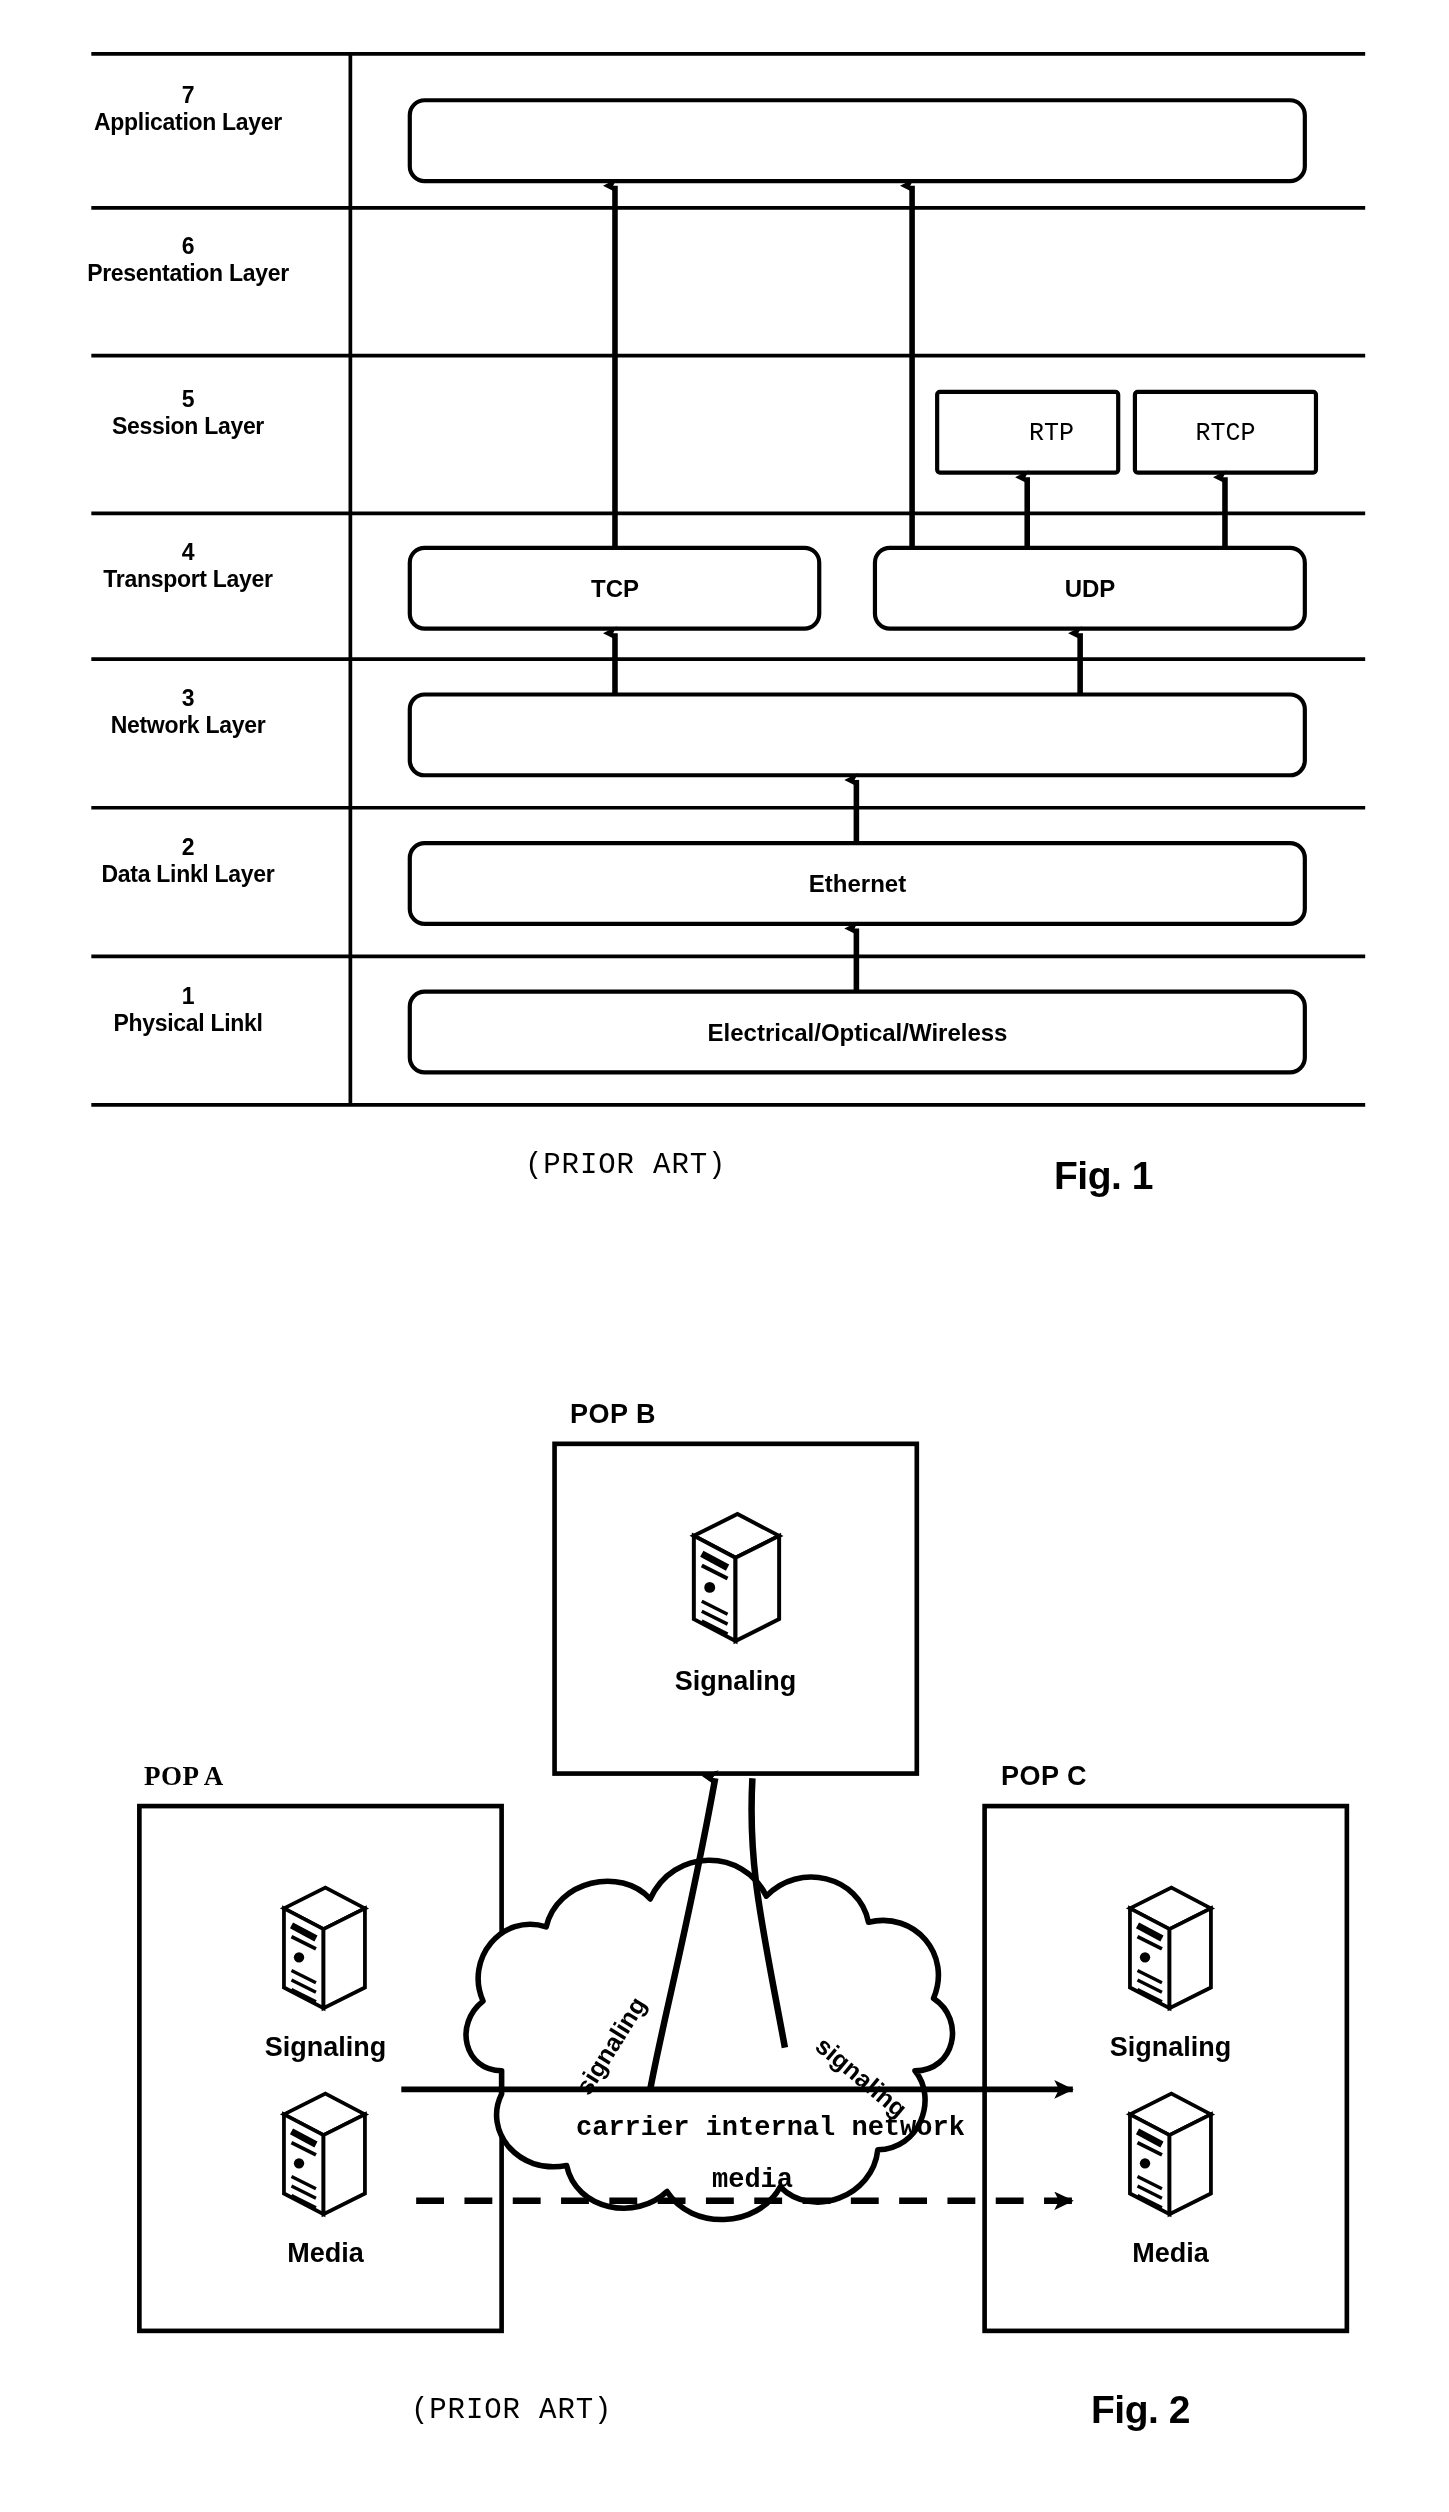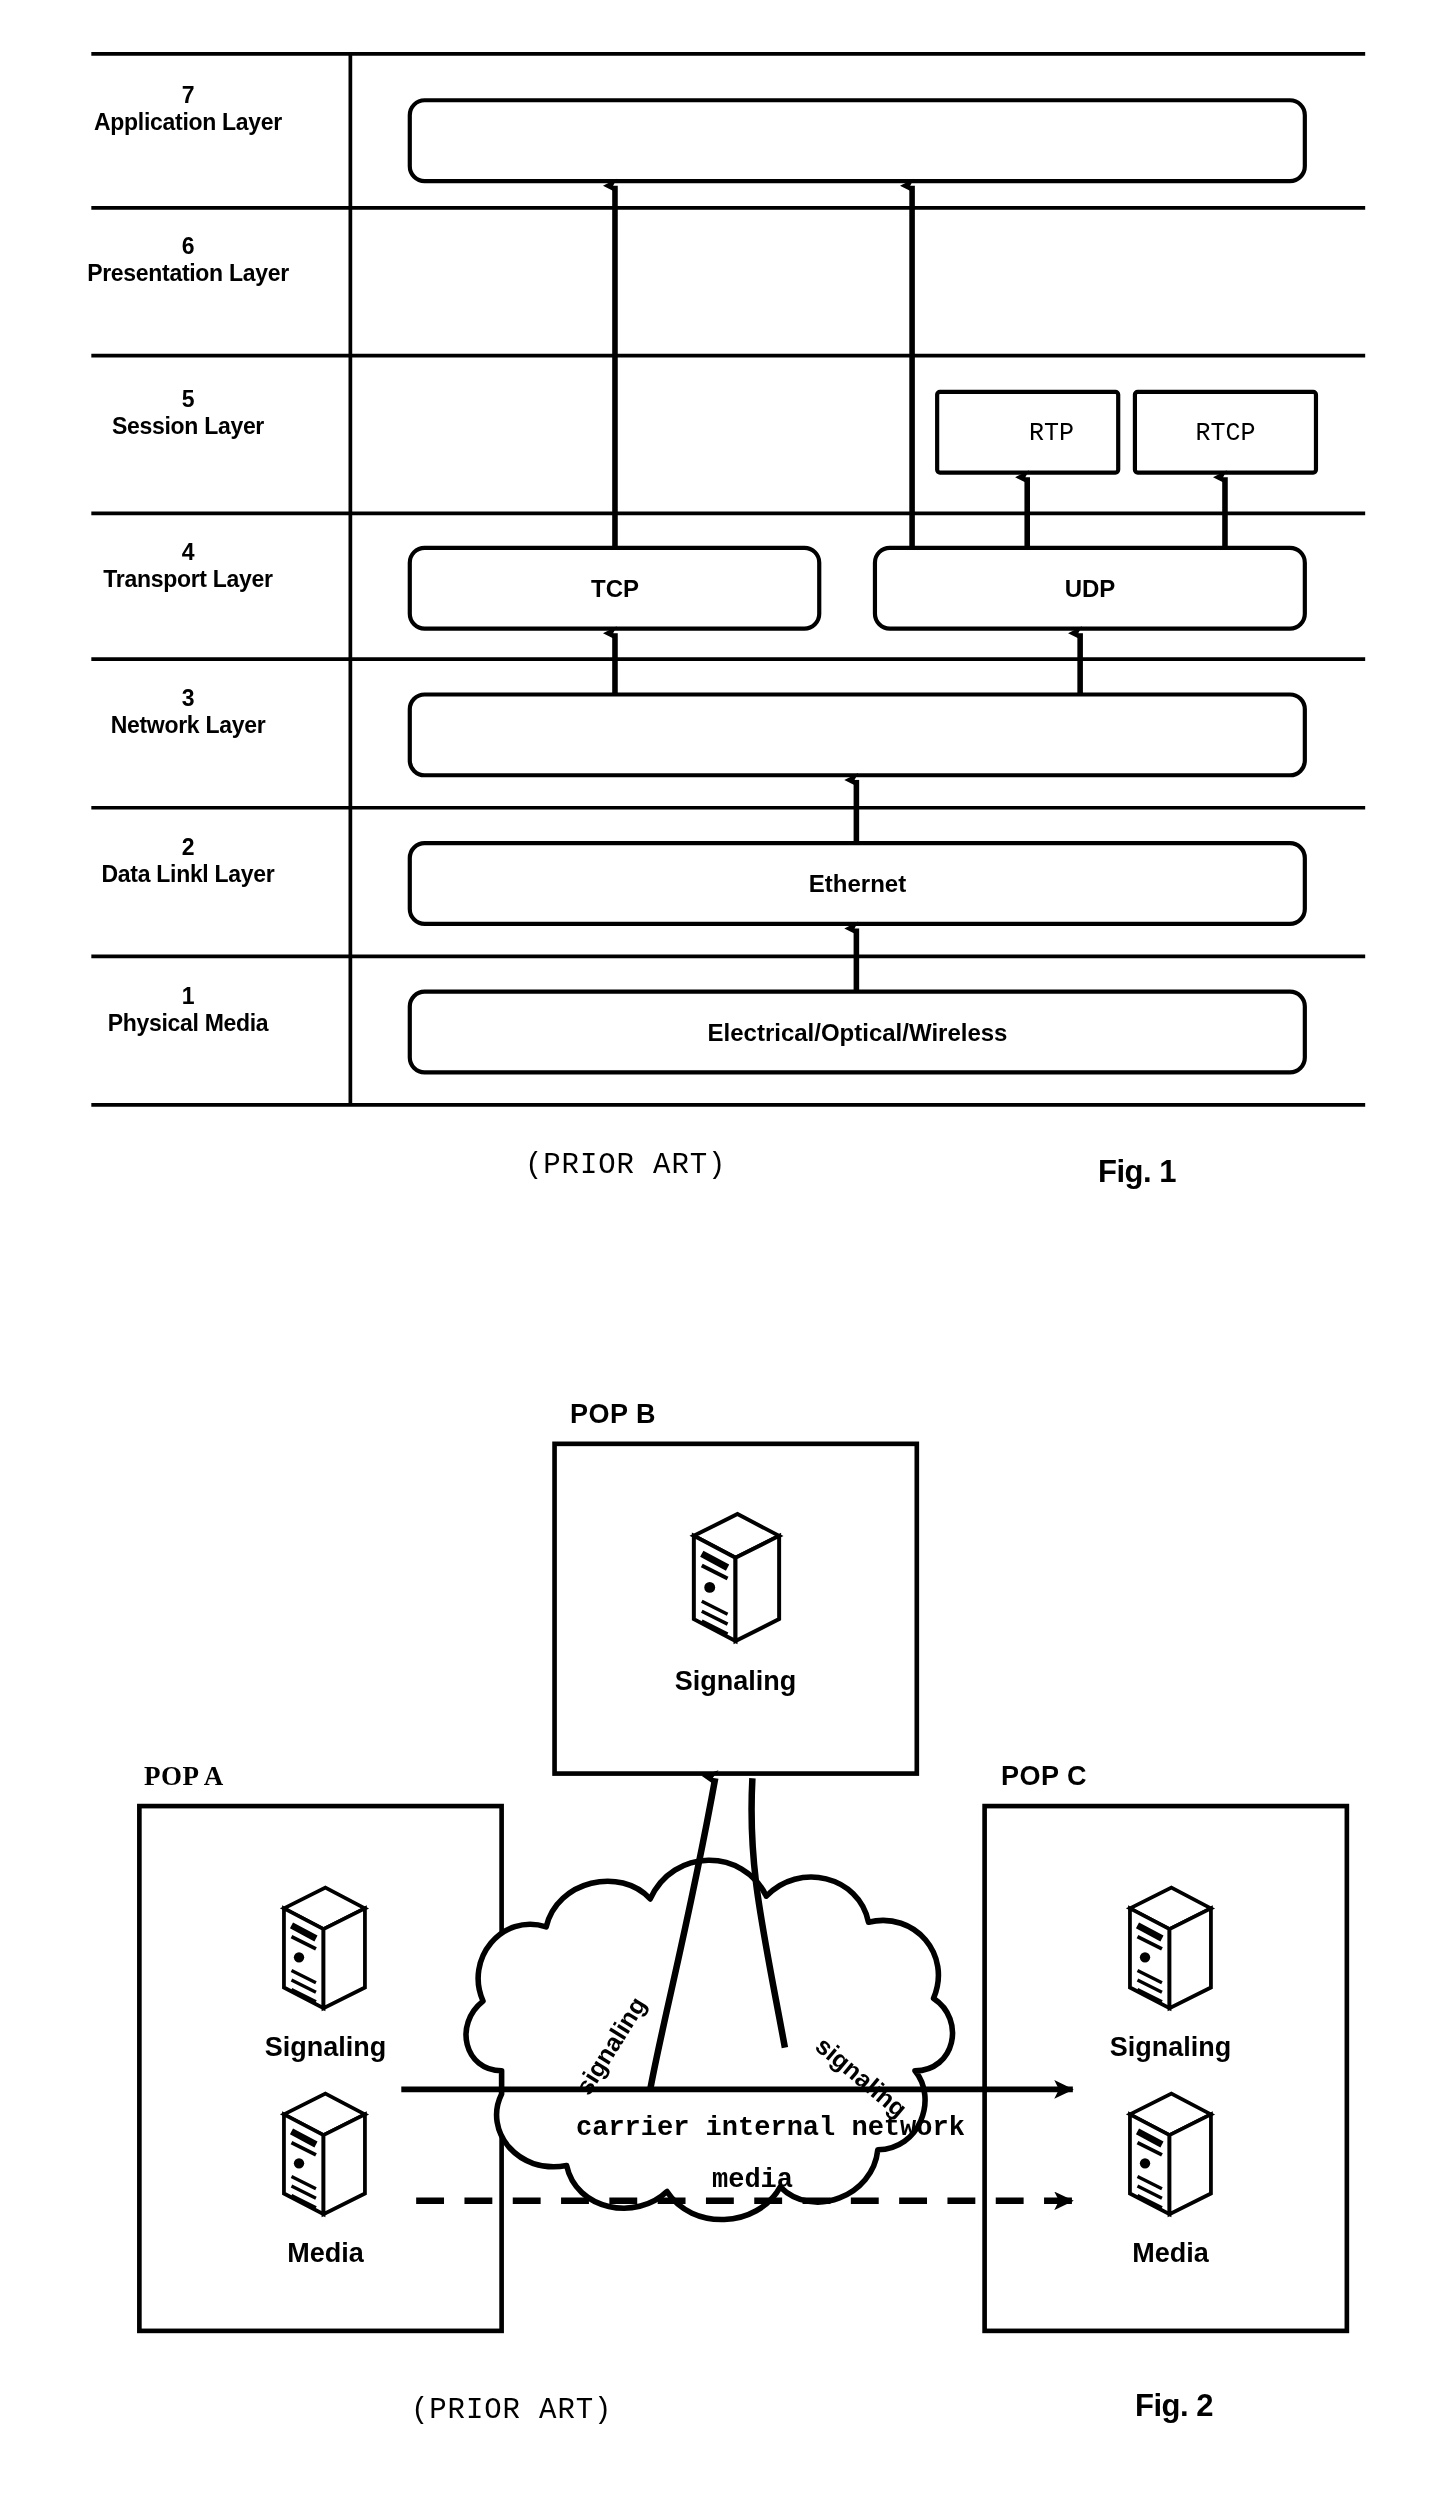--- a/index.html
+++ b/index.html
@@ -30,23 +30,22 @@
     position:absolute;text-align:center;
     font-size:25px;color:#000;white-space:nowrap;
     font-family:"Liberation Mono",monospace;
   }
   .prior-art{
     position:absolute;font-family:"Liberation Mono",monospace;
     font-size:29px;letter-spacing:0.9px;color:#000;white-space:nowrap;
   }
   .fig-cap{
     position:absolute;font-family:"Liberation Sans",sans-serif;
-    font-weight:bold;font-size:31px;color:#000;white-space:nowrap;
+    font-weight:bold;font-size:39px;color:#000;white-space:nowrap;
     letter-spacing:-0.5px;
-    margin-left:44px;
   }
 
   
   #fig2{left:0;top:1272px;width:1176px;height:1240px;}
   #fig2 svg{position:absolute;left:0;top:0;}
   .pop-lbl{
     position:absolute;font-weight:bold;font-size:27px;
     font-family:"Liberation Sans",sans-serif;color:#000;white-space:nowrap;
     letter-spacing:0.5px;
   }
@@ -149,21 +148,21 @@
   <div class="osi-lbl" style="left:35px;top:685px;width:306px;">
     <span class="osi-num">3</span>
     <span class="osi-name">Network Layer</span>
   </div>
   <div class="osi-lbl" style="left:35px;top:834px;width:306px;">
     <span class="osi-num">2</span>
     <span class="osi-name">Data Linkl Layer</span>
   </div>
   <div class="osi-lbl" style="left:35px;top:983px;width:306px;">
     <span class="osi-num">1</span>
-    <span class="osi-name">Physical Media</span>
+    <span class="osi-name">Physical Linkl</span>
   </div>
 
   <div class="proto-mono" style="left:937px;top:419px;width:181px;padding-left:24px;">RTP</div>
   <div class="proto-mono" style="left:1135px;top:419px;width:181px;">RTCP</div>
   <div class="proto-lbl" style="left:410px;top:575px;width:410px;">TCP</div>
   <div class="proto-lbl" style="left:875px;top:575px;width:430px;">UDP</div>
   <div class="proto-lbl" style="left:410px;top:870px;width:895px;">Ethernet</div>
   <div class="proto-lbl" style="left:410px;top:1019px;width:895px;">Electrical/Optical/Wireless</div>
 
   <div class="prior-art" style="left:525px;top:1149px;">(PRIOR ART)</div>

